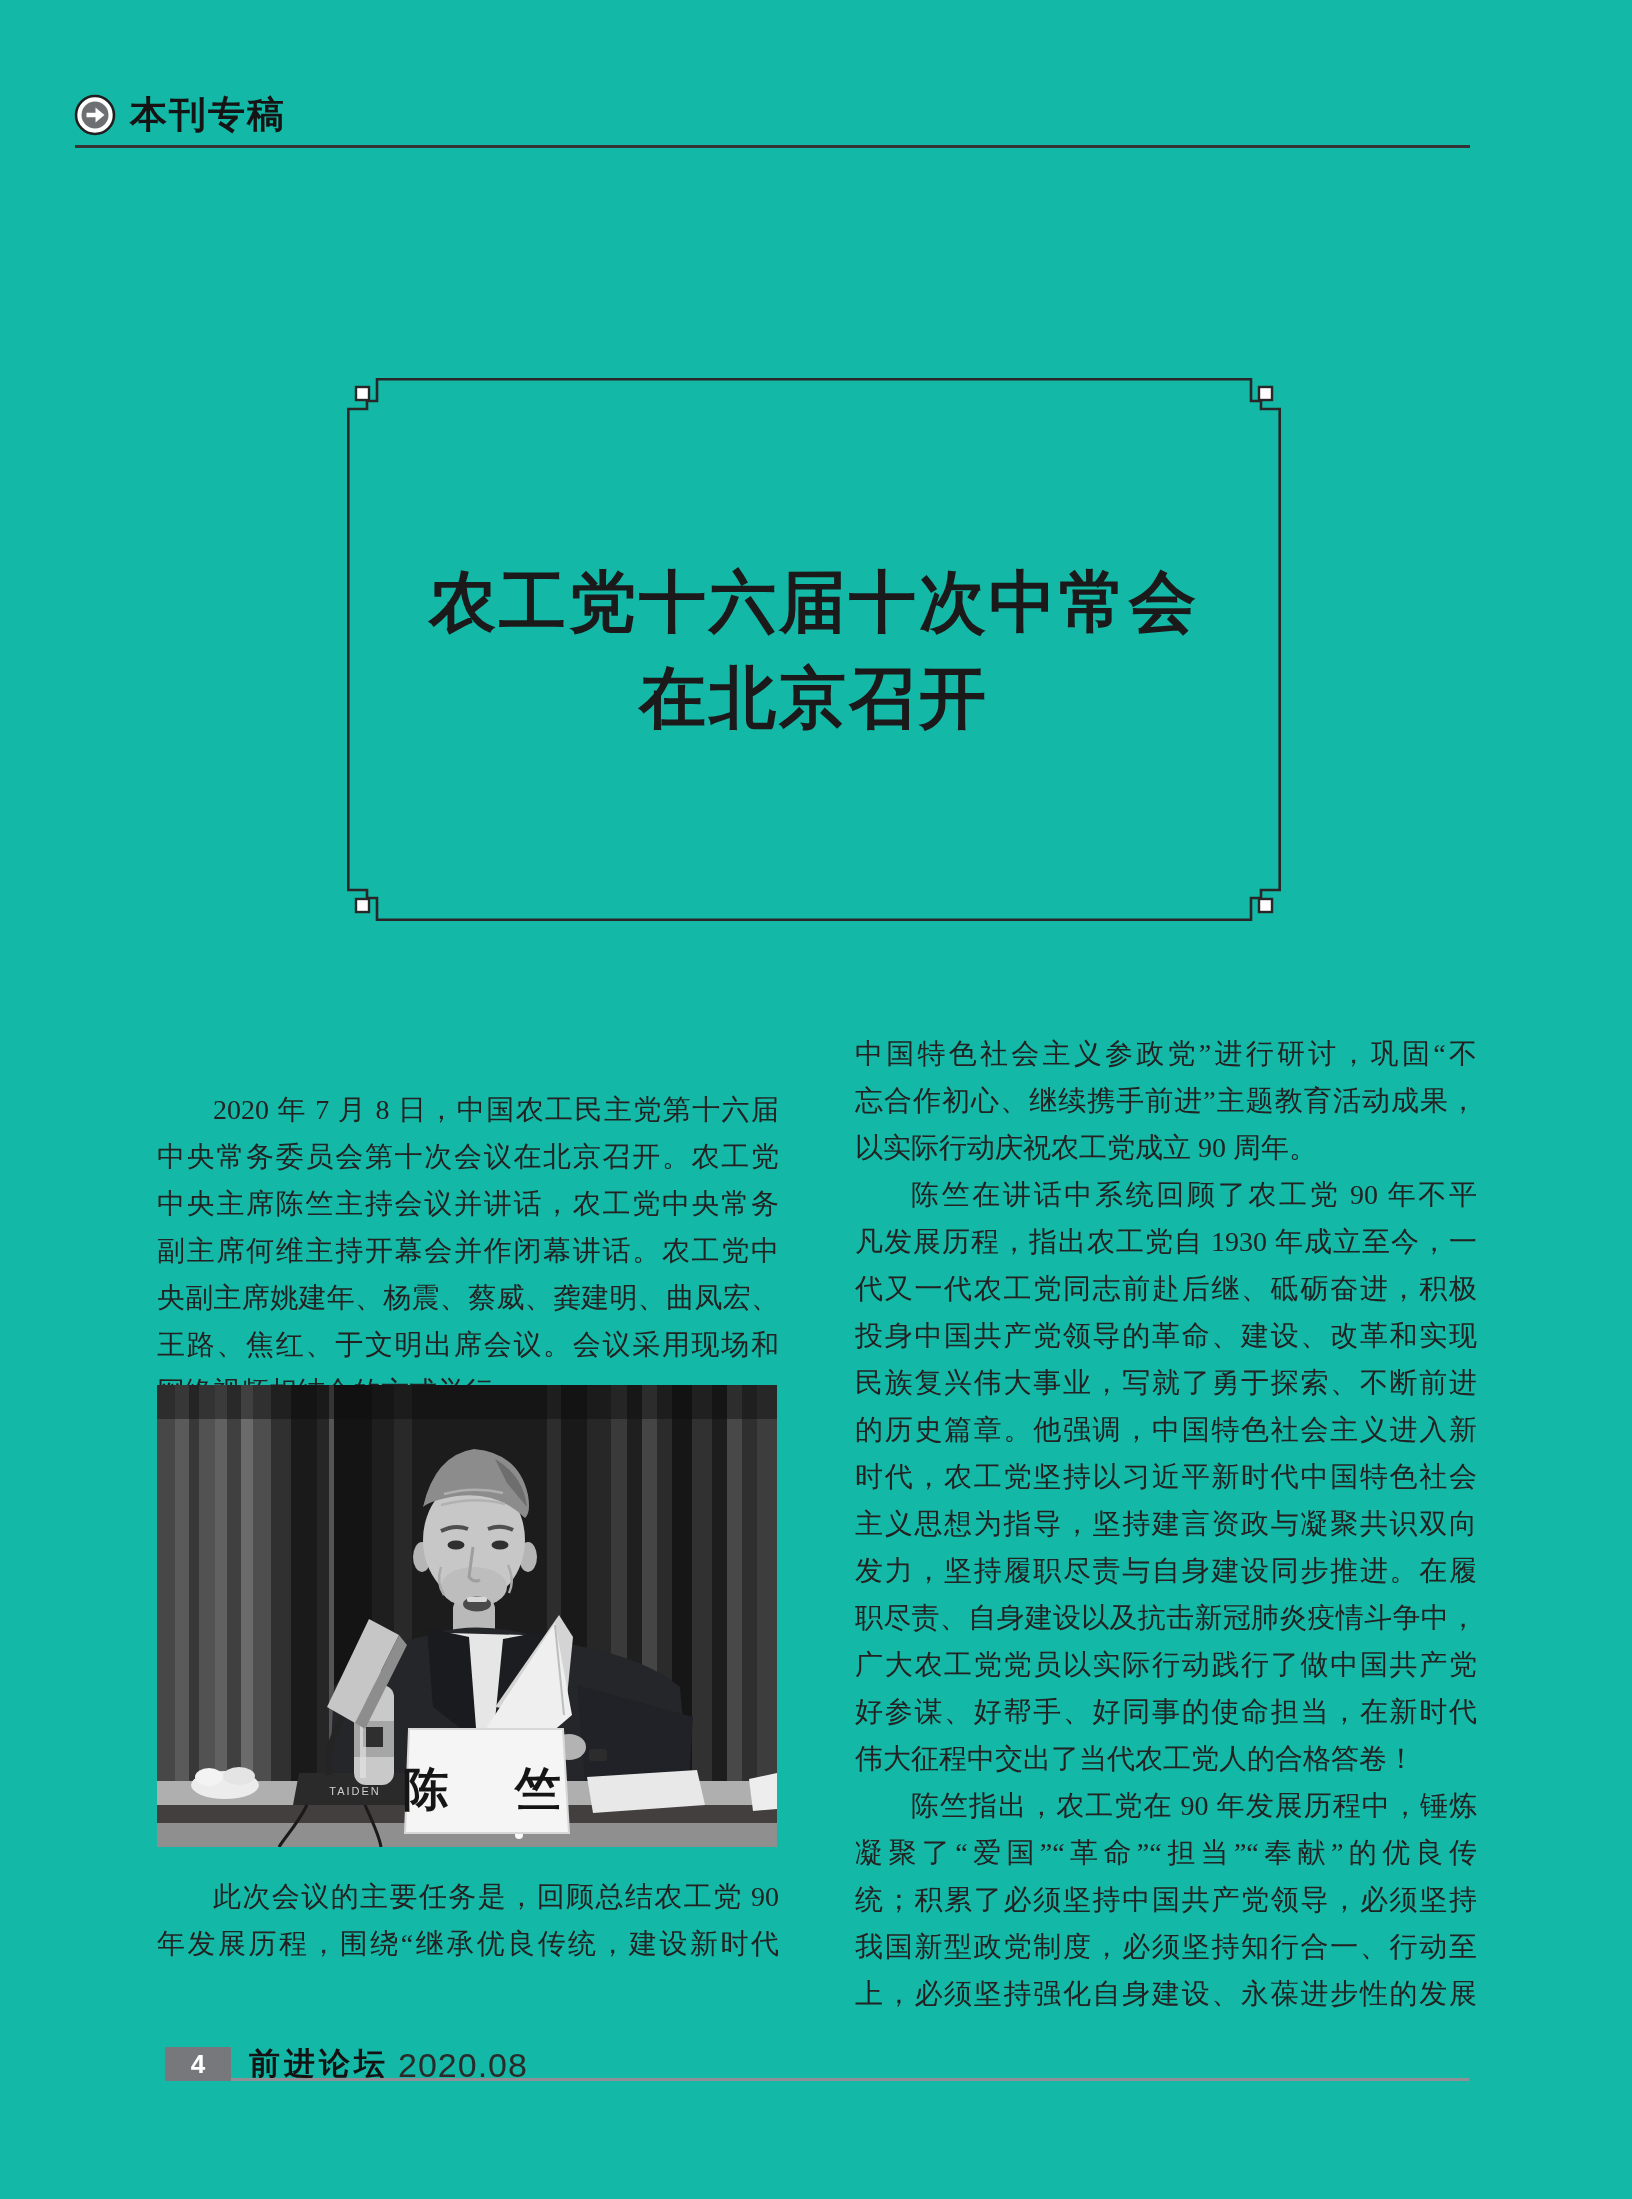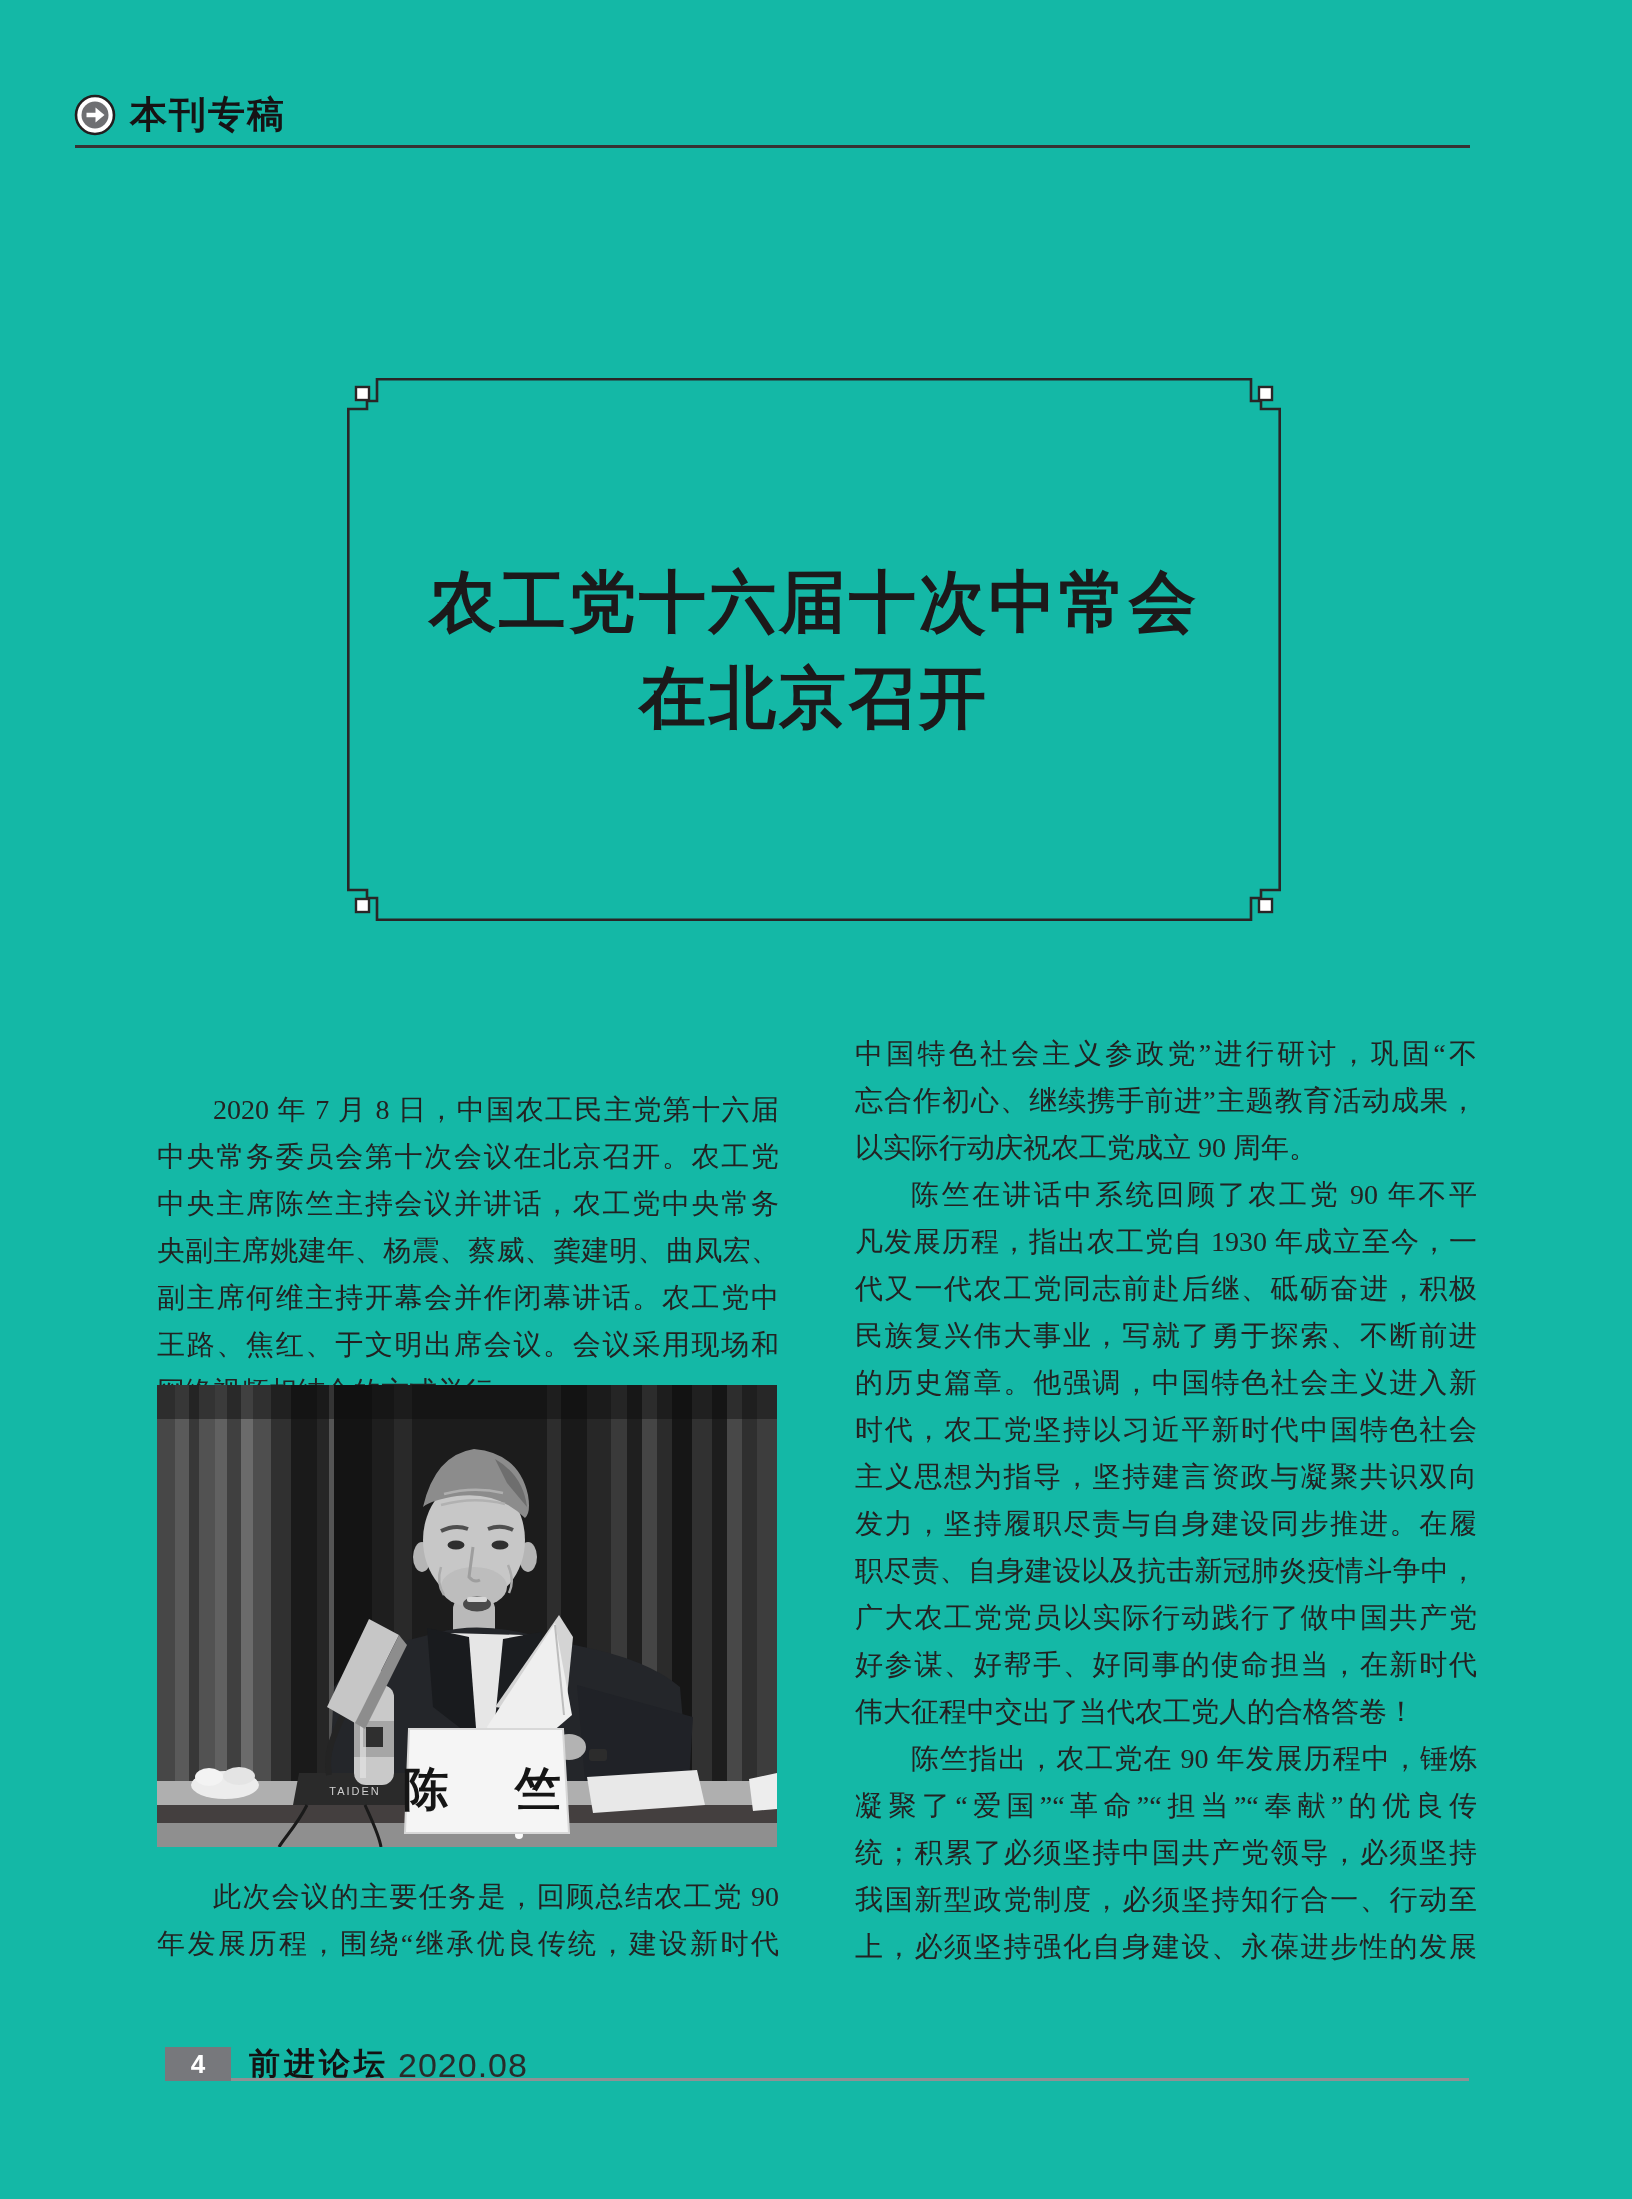--- a/index.html
+++ b/index.html
@@ -70,22 +70,22 @@
     <div class="tb-text">
       <div>农工党十六届十次中常会</div>
       <div>在北京召开</div>
     </div>
   </div>
 
   <div class="col" style="left:157px;top:1086px;">
       <div class="line indent">2020 年 7 月 8 日，中国农工民主党第十六届</div>
       <div class="line">中央常务委员会第十次会议在北京召开。农工党</div>
       <div class="line">中央主席陈竺主持会议并讲话，农工党中央常务</div>
+      <div class="line">副主席何维主持开幕会并作闭幕讲话。农工党中</div>
       <div class="line">央副主席姚建年、杨震、蔡威、龚建明、曲凤宏、</div>
-      <div class="line">副主席何维主持开幕会并作闭幕讲话。农工党中</div>
       <div class="line">王路、焦红、于文明出席会议。会议采用现场和</div>
       <div class="line end">网络视频相结合的方式举行。</div>
     </div>
 
   <div class="photo">
     <svg width="620" height="462" viewBox="0 0 620 462">
 
       <g>
         <rect x="0" y="0" width="620" height="410" fill="#1c1c1c"></rect>
         <rect x="0" y="0" width="18" height="410" fill="#474747"></rect>
@@ -195,20 +195,21 @@
       <div class="line">年发展历程，围绕“继承优良传统，建设新时代</div>
     </div>
 
   <div class="col" style="left:855px;top:1030px;">
       <div class="line">中国特色社会主义参政党”进行研讨，巩固“不</div>
       <div class="line">忘合作初心、继续携手前进”主题教育活动成果，</div>
       <div class="line end">以实际行动庆祝农工党成立 90 周年。</div>
       <div class="line indent">陈竺在讲话中系统回顾了农工党 90 年不平</div>
       <div class="line">凡发展历程，指出农工党自 1930 年成立至今，一</div>
       <div class="line">代又一代农工党同志前赴后继、砥砺奋进，积极</div>
+      <div class="line">投身中国共产党领导的革命、建设、改革和实现</div>
       <div class="line">民族复兴伟大事业，写就了勇于探索、不断前进</div>
       <div class="line">的历史篇章。他强调，中国特色社会主义进入新</div>
       <div class="line">时代，农工党坚持以习近平新时代中国特色社会</div>
       <div class="line">主义思想为指导，坚持建言资政与凝聚共识双向</div>
       <div class="line">发力，坚持履职尽责与自身建设同步推进。在履</div>
       <div class="line">职尽责、自身建设以及抗击新冠肺炎疫情斗争中，</div>
       <div class="line">广大农工党党员以实际行动践行了做中国共产党</div>
       <div class="line">好参谋、好帮手、好同事的使命担当，在新时代</div>
       <div class="line end">伟大征程中交出了当代农工党人的合格答卷！</div>
       <div class="line indent">陈竺指出，农工党在 90 年发展历程中，锤炼</div>

